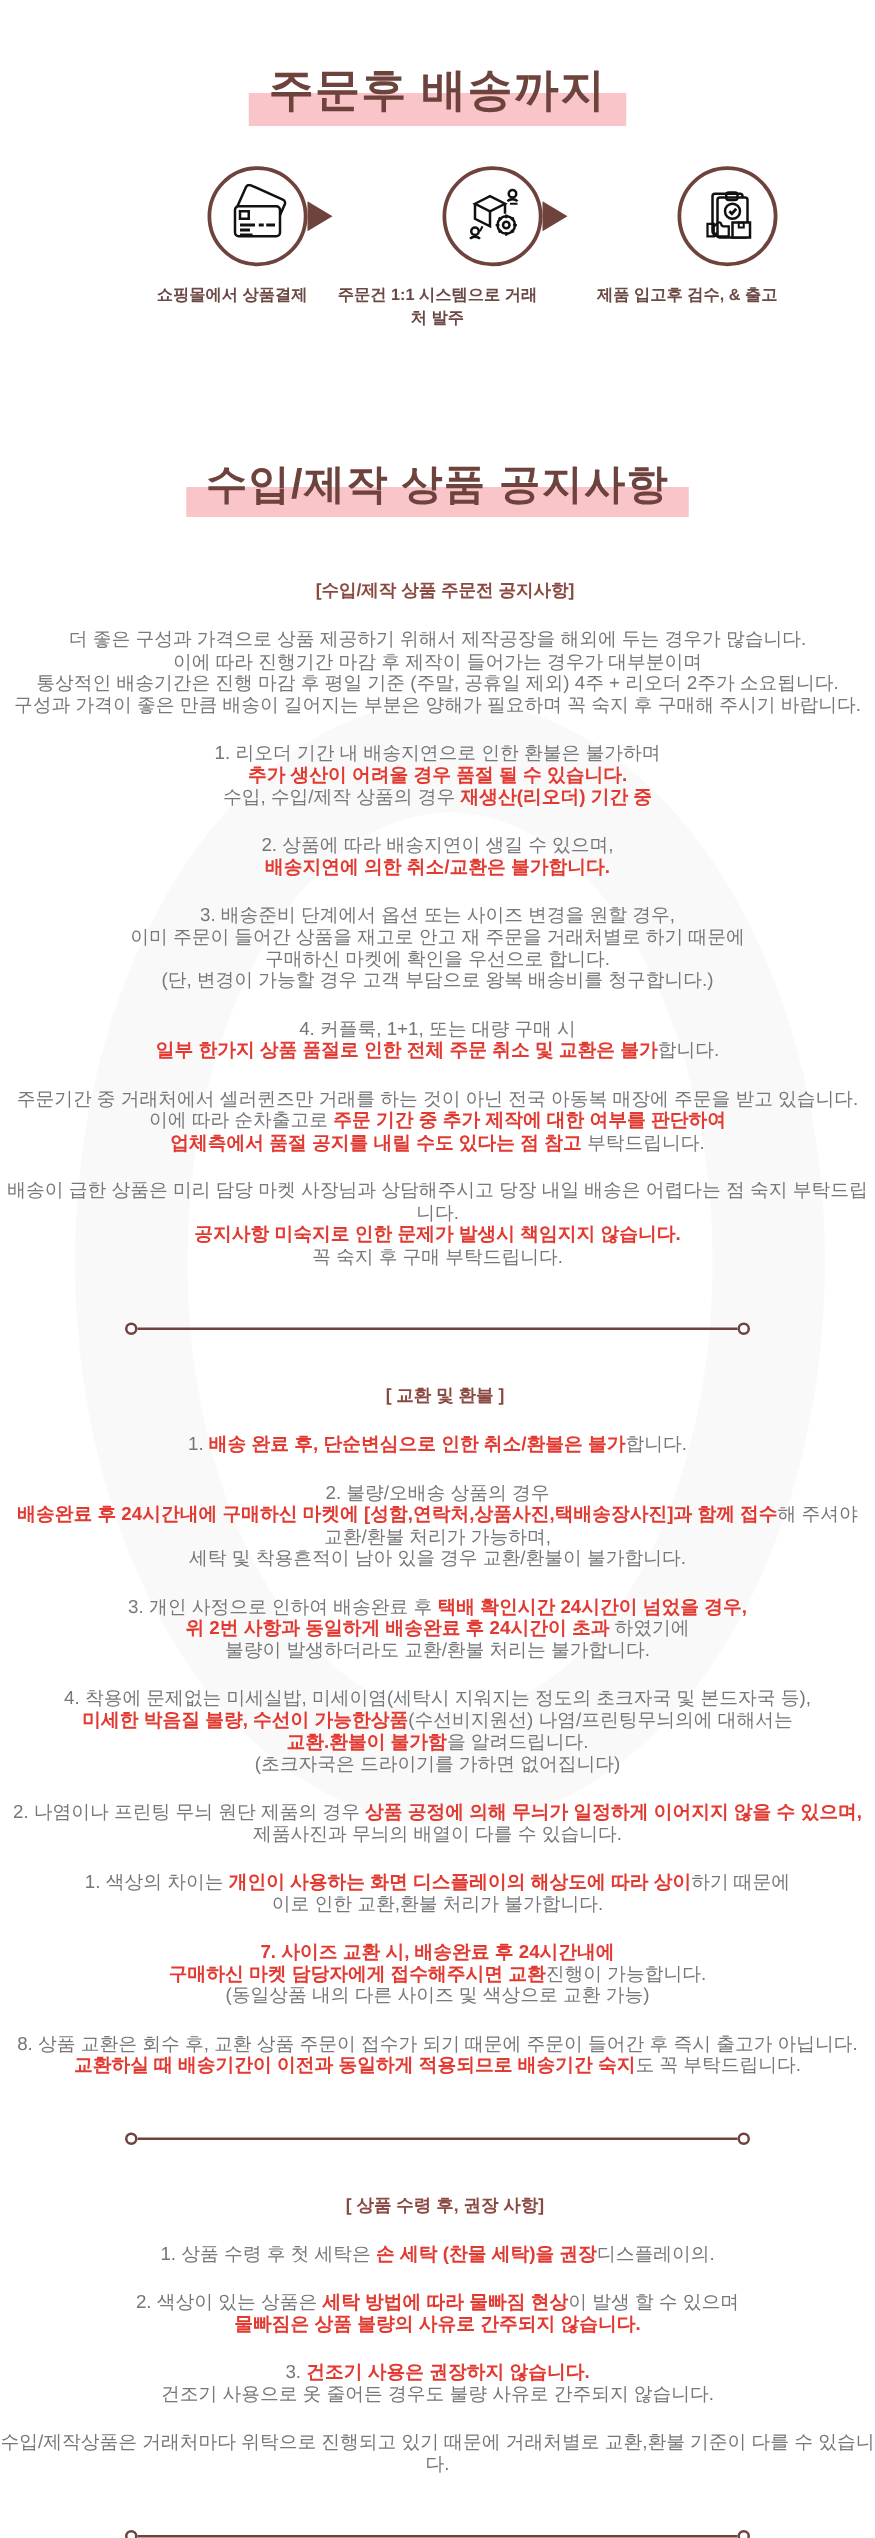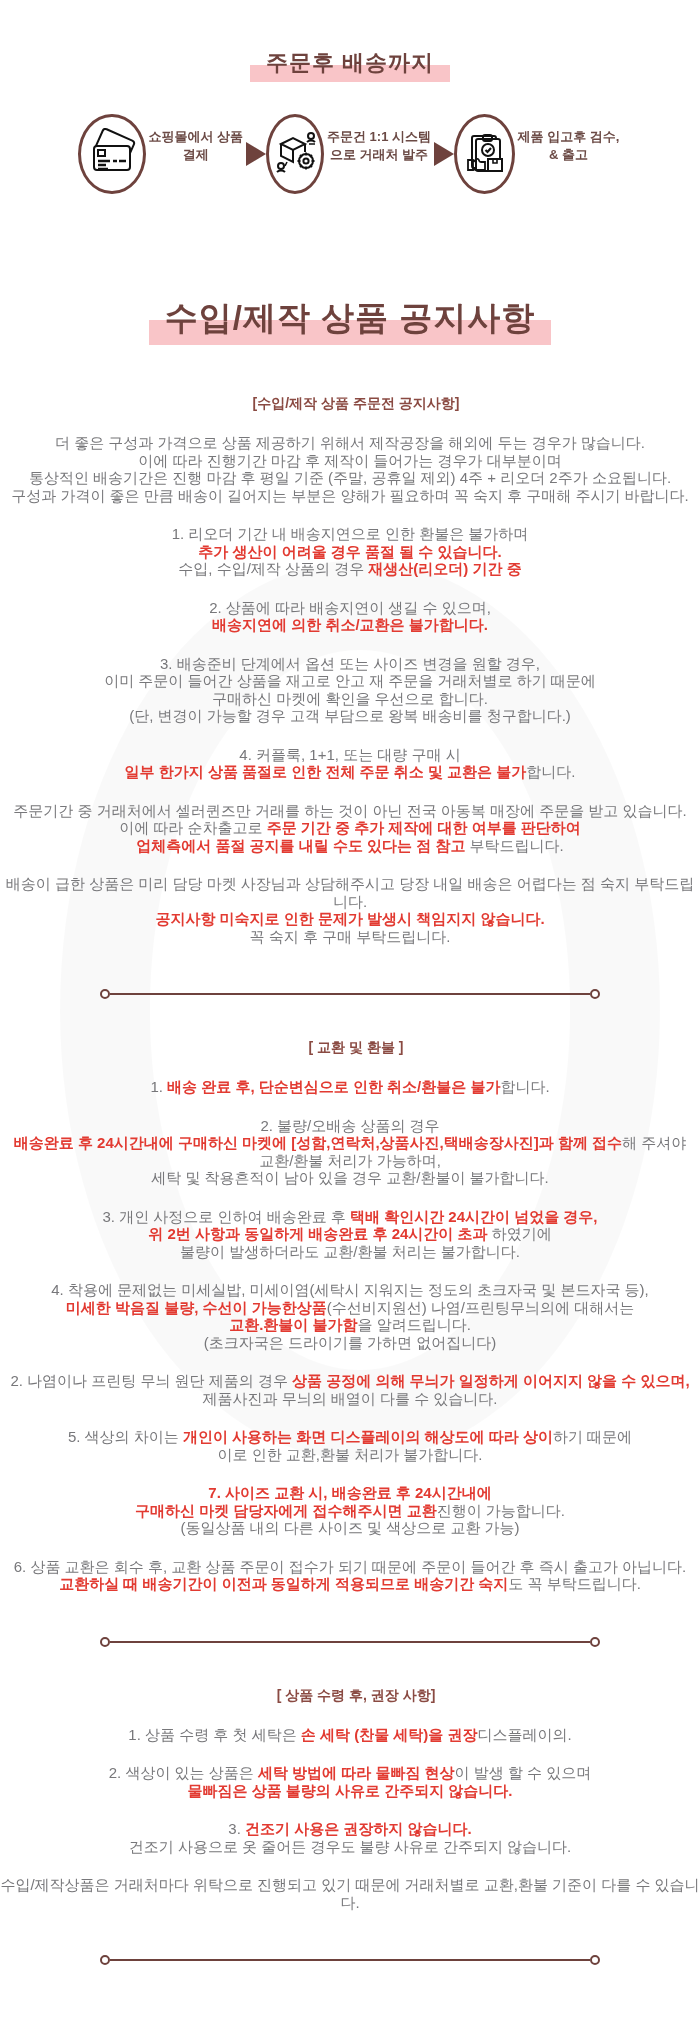--- a/index.html
+++ b/index.html
@@ -34,42 +34,43 @@
   }
   .watermark2{
     position:absolute; left:190px; top:760px;
     width:360px;height:520px;
     border-radius:50%;
     border:60px solid rgba(255,255,255,0.8);
     pointer-events:none;
   }
   h1.page-title{
     text-align:center;
-    font-size:22px;
+    font-size:36px;
     font-weight:800;
     letter-spacing:1px;
     color:var(--brown);
   }
   .hl{
     background:linear-gradient(180deg, transparent 50%, var(--pink) 50%, var(--pink) 96%, transparent 96%);
     padding:2px 16px 6px 16px;
     display:inline-block;
   }
   
   .process{
     margin-top:30px;
     display:flex;
     justify-content:center;
     align-items:flex-start;
     gap:0;
   }
   .step{
     width:168px;
     display:flex;
-    align-items:flex-start;
+    flex-direction:column;
+    align-items:flex-end;
   }
   .step-circle{
     width:80px;height:80px;
     border:3px solid var(--brown);
     border-radius:50%;
     display:flex;align-items:center;justify-content:center;
     background:#fff;
   }
   .step-circle svg{display:block;}
   .step-label{
@@ -269,30 +270,30 @@
         <span class="ln"><span>4. 착용에 문제없는 미세실밥, 미세이염(세탁시 지워지는 정도의 초크자국 및 본드자국 등),</span></span>
         <span class="ln"><span class="red">미세한 박음질 불량, 수선이 가능한상품</span><span>(수선비지원선) 나염/프린팅무늬의에 대해서는</span></span>
         <span class="ln"><span class="red">교환.환불이 불가함</span><span>을 알려드립니다.</span></span>
         <span class="ln"><span>(초크자국은 드라이기를 가하면 없어집니다)</span></span>
       </p>
       <p>
         <span class="ln"><span>2. 나염이나 프린팅 무늬 원단 제품의 경우 </span><span class="red">상품 공정에 의해 무늬가 일정하게 이어지지 않을 수 있으며,</span></span>
         <span class="ln"><span>제품사진과 무늬의 배열이 다를 수 있습니다.</span></span>
       </p>
       <p>
-        <span class="ln"><span>5. 색상의 차이는 </span><span class="red">개인이 사용하는 화면 디스플레이의 해상도에 따라 상이</span><span>하기 때문에</span></span>
+        <span class="ln"><span>1. 색상의 차이는 </span><span class="red">개인이 사용하는 화면 디스플레이의 해상도에 따라 상이</span><span>하기 때문에</span></span>
         <span class="ln"><span>이로 인한 교환,환불 처리가 불가합니다.</span></span>
       </p>
       <p>
         <span class="ln"><span class="red">7. 사이즈 교환 시, 배송완료 후 24시간내에</span></span>
         <span class="ln"><span class="red">구매하신 마켓 담당자에게 접수해주시면 교환</span><span>진행이 가능합니다.</span></span>
         <span class="ln"><span>(동일상품 내의 다른 사이즈 및 색상으로 교환 가능)</span></span>
       </p>
       <p>
-        <span class="ln"><span>6. 상품 교환은 회수 후, 교환 상품 주문이 접수가 되기 때문에 주문이 들어간 후 즉시 출고가 아닙니다.</span></span>
+        <span class="ln"><span>8. 상품 교환은 회수 후, 교환 상품 주문이 접수가 되기 때문에 주문이 들어간 후 즉시 출고가 아닙니다.</span></span>
         <span class="ln"><span class="red">교환하실 때 배송기간이 이전과 동일하게 적용되므로 배송기간 숙지</span><span>도 꼭 부탁드립니다.</span></span>
       </p>
       <div class="divider">
         <span class="dot"></span>
         <span class="rule"></span>
         <span class="dot"></span>
       </div>
       <h3>[ 상품 수령 후, 권장 사항]</h3>
       <p>
         <span class="ln"><span>1. 상품 수령 후 첫 세탁은 </span><span class="red">손 세탁 (찬물 세탁)을 권장</span><span>디스플레이의.</span></span>

